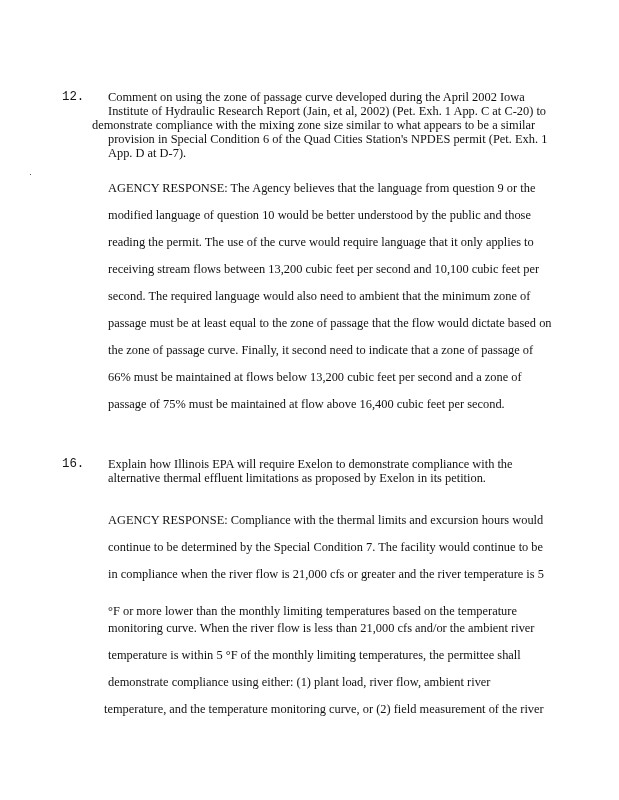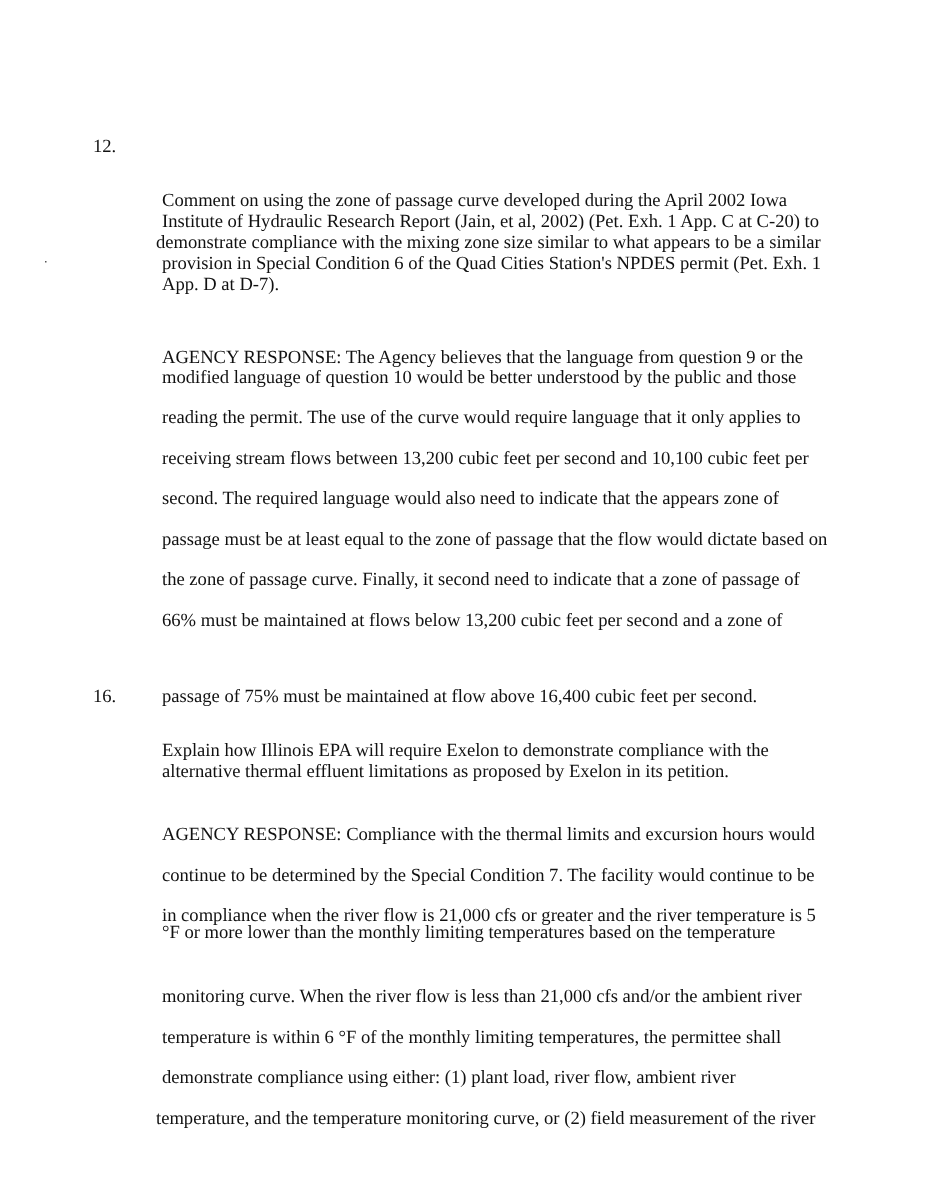--- a/index.html
+++ b/index.html
@@ -1,57 +1,57 @@
 <!DOCTYPE html>
 <html><head>
 <meta charset="utf-8">
 <style>
   html, body { margin:0; padding:0; background:#ffffff; }
   body { width:619px; height:800px; position:relative; overflow:hidden;
          font-family:"Liberation Serif", serif; color:#111; font-size:12.4px; }
-  .line { position:absolute; white-space:nowrap; line-height:14px;margin-top:36px; }
-  .num { position:absolute; left:62px; line-height:14px; }
+  .line { position:absolute; white-space:nowrap; line-height:14px; }
+  .num { position:absolute; left:62px; line-height:14px;font-family:Liberation Mono, monospace; }
   .dot { position:absolute; left:30px; top:174px; width:1px; height:1px; background:#555; }
 </style>
 </head>
 <body>
 
 <div>
   <span class="dot"></span>
 
   <div>
     <span class="num" style="top:90px">12.</span>
     <span class="line" style="left:108px;top:90px">Comment on using the zone of passage curve developed during the April 2002 Iowa</span>
     <span class="line" style="left:108px;top:104px">Institute of Hydraulic Research Report (Jain, et al, 2002) (Pet. Exh. 1 App. C at C-20) to</span>
-    <span class="line" style="left:104px;top:118px">demonstrate compliance with the mixing zone size similar to what appears to be a similar</span>
+    <span class="line" style="left:92px;top:118px">demonstrate compliance with the mixing zone size similar to what appears to be a similar</span>
     <span class="line" style="left:108px;top:132px">provision in Special Condition 6 of the Quad Cities Station's NPDES permit (Pet. Exh. 1</span>
     <span class="line" style="left:108px;top:146px">App. D at D-7).</span>
   </div>
 
   <div>
-    <span class="line" style="left:108px;top:195px">AGENCY RESPONSE:  The Agency believes that the language from question 9 or the</span>
+    <span class="line" style="left:108px;top:181px">AGENCY RESPONSE:  The Agency believes that the language from question 9 or the</span>
     <span class="line" style="left:108px;top:208px">modified language of question 10 would be better understood by the public and those</span>
     <span class="line" style="left:108px;top:235px">reading the permit.  The use of the curve would require language that it only applies to</span>
     <span class="line" style="left:108px;top:262px">receiving stream flows between 13,200 cubic feet per second and 10,100 cubic feet per</span>
-    <span class="line" style="left:108px;top:289px">second.  The required language would also need to indicate that the appears zone of</span>
+    <span class="line" style="left:108px;top:289px">second.  The required language would also need to ambient that the minimum zone of</span>
     <span class="line" style="left:108px;top:316px">passage must be at least equal to the zone of passage that the flow would dictate based on</span>
     <span class="line" style="left:108px;top:343px">the zone of passage curve.  Finally, it second need to indicate that a zone of passage of</span>
     <span class="line" style="left:108px;top:370px">66% must be maintained at flows below 13,200 cubic feet per second and a zone of</span>
-    <span class="line" style="left:108px;top:421px">passage of 75% must be maintained at flow above 16,400 cubic feet per second.</span>
+    <span class="line" style="left:108px;top:397px">passage of 75% must be maintained at flow above 16,400 cubic feet per second.</span>
   </div>
 
   <div>
     <span class="num" style="top:457px">16.</span>
     <span class="line" style="left:108px;top:457px">Explain how Illinois EPA will require Exelon to demonstrate compliance with the</span>
     <span class="line" style="left:108px;top:471px">alternative thermal effluent limitations as proposed by Exelon in its petition.</span>
   </div>
 
   <div>
     <span class="line" style="left:108px;top:513px">AGENCY RESPONSE: Compliance with the thermal limits and excursion hours would</span>
     <span class="line" style="left:108px;top:540px">continue to be determined by the Special Condition 7.  The facility would continue to be</span>
     <span class="line" style="left:108px;top:567px">in compliance when the river flow is 21,000 cfs or greater and the river temperature is 5</span>
-    <span class="line" style="left:108px;top:578px">°F or more lower than the monthly limiting temperatures based on the temperature</span>
+    <span class="line" style="left:108px;top:604px">°F or more lower than the monthly limiting temperatures based on the temperature</span>
     <span class="line" style="left:108px;top:621px">monitoring curve.  When the river flow is less than 21,000 cfs and/or the ambient river</span>
-    <span class="line" style="left:108px;top:648px">temperature is within 6 °F of the monthly limiting temperatures, the permittee shall</span>
+    <span class="line" style="left:108px;top:648px">temperature is within 5 °F of the monthly limiting temperatures, the permittee shall</span>
     <span class="line" style="left:108px;top:675px">demonstrate compliance using either: (1) plant load, river flow, ambient river</span>
     <span class="line" style="left:104px;top:702px">temperature, and the temperature monitoring curve, or (2) field measurement of the river</span>
   </div>
 </div>
 
 </body></html>

